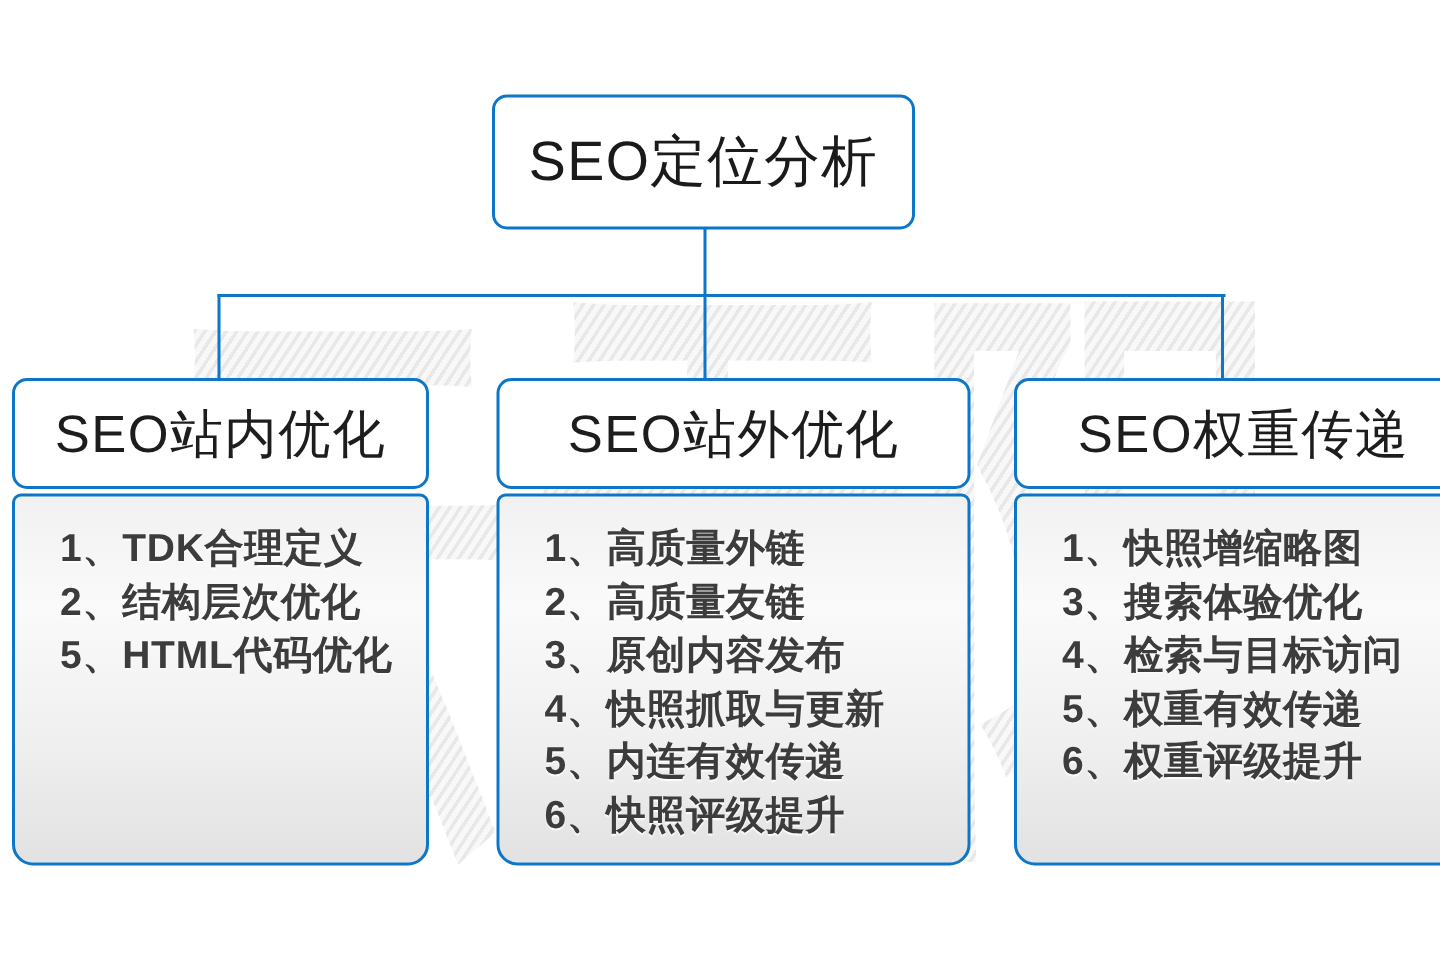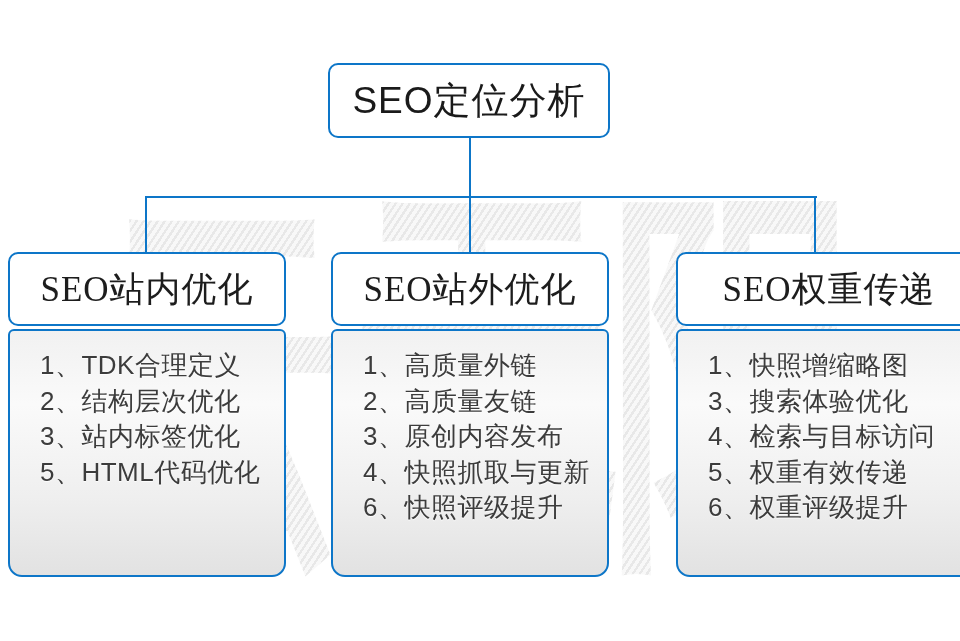--- a/index.html
+++ b/index.html
@@ -22,34 +22,34 @@
   
   .line{position:absolute;background:#0d76c8;z-index:1;}
   .line.v{width:2px;}
   .line.h{height:2px;}
   
   .node{
     position:absolute;z-index:2;box-sizing:border-box;
     background:#ffffff;border:2px solid #0d76c8;border-radius:10px;
     display:flex;align-items:center;justify-content:center;
   }
-  .root-node{left:328px;top:63px;width:282px;height:75px;}
+  .root-node{left:328px;top:63px;width:282px;height:90px;}
   .root-node .node-title{font-size:37px;color:#1a1a1a;letter-spacing:1px;}
   .col-header{top:252px;height:74px;}
-  .col-header .node-title{font-size:35px;color:#1d1d1d;letter-spacing:1px;font-family:Liberation Serif, serif;}
+  .col-header .node-title{font-size:35px;color:#1d1d1d;letter-spacing:1px;}
   .col-body{
     position:absolute;top:329px;height:248px;z-index:2;box-sizing:border-box;
     border:2px solid #0d76c8;border-radius:6px 6px 14px 14px;
     background:linear-gradient(180deg,#f1f1f1 0%,#fafafa 30%,#efefef 68%,#e2e2e2 100%);
   }
   .col-left  .col-header,.col-body.col-left {left:8px;width:278px;}
-  .col-mid   .col-header,.col-body.col-mid  {left:331px;width:278px;}
+  .col-mid   .col-header,.col-body.col-mid  {left:331px;width:316px;}
   .col-right .col-header,.col-body.col-right{left:676px;width:306px;}
   .item-list{
-    list-style:none;margin:0;padding:17px 8px 0 30px;
+    list-style:none;margin:0;padding:17px 8px 0 30px;font-weight:bold;
   }
   .item-list li{
     font-size:26px;line-height:35.6px;color:#3c3c3c;
     letter-spacing:0.5px;white-space:nowrap;
     text-shadow:0 1px 1px rgba(255,255,255,0.9);
   }
 </style>
 </head>
 <body>
 
@@ -67,36 +67,36 @@
 
 <div class="col-left">
   <div class="node col-header">
     <span class="node-title">SEO站内优化</span>
   </div>
 </div>
 <div class="col-body col-left">
   <ul class="item-list">
     <li>1、TDK合理定义</li>
     <li>2、结构层次优化</li>
-    <li>3、站内标签优化</li>
     <li>5、HTML代码优化</li>
   </ul>
 </div>
 
 <div class="col-mid">
   <div class="node col-header">
     <span class="node-title">SEO站外优化</span>
   </div>
 </div>
 <div class="col-body col-mid">
   <ul class="item-list">
     <li>1、高质量外链</li>
     <li>2、高质量友链</li>
     <li>3、原创内容发布</li>
     <li>4、快照抓取与更新</li>
+    <li>5、内连有效传递</li>
     <li>6、快照评级提升</li>
   </ul>
 </div>
 
 <div class="col-right">
   <div class="node col-header">
     <span class="node-title">SEO权重传递</span>
   </div>
 </div>
 <div class="col-body col-right">

